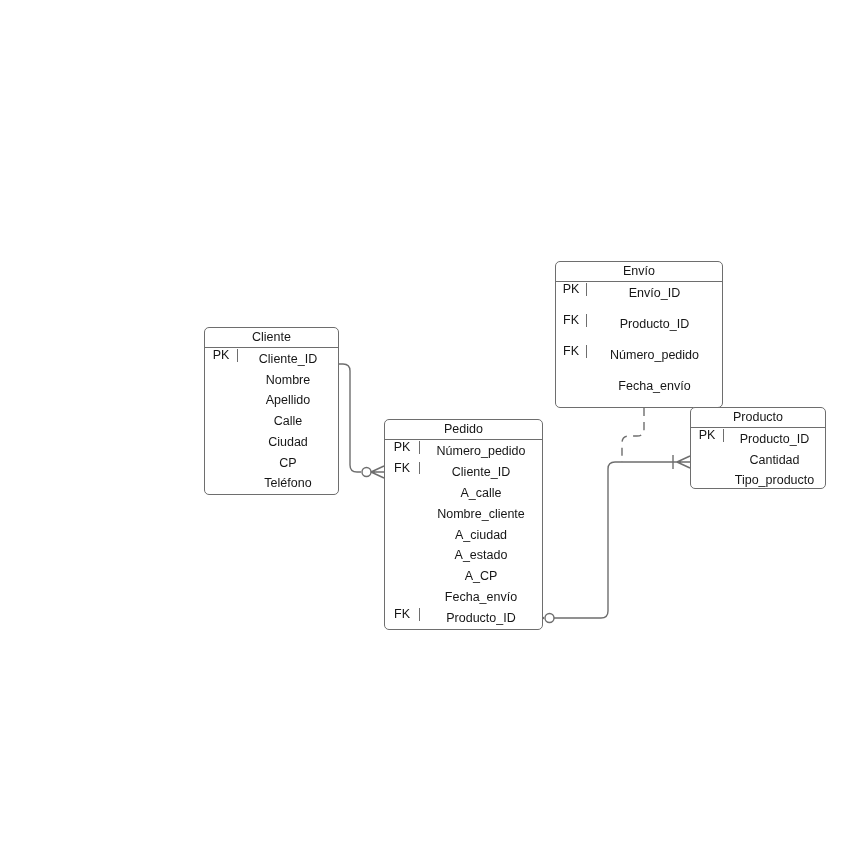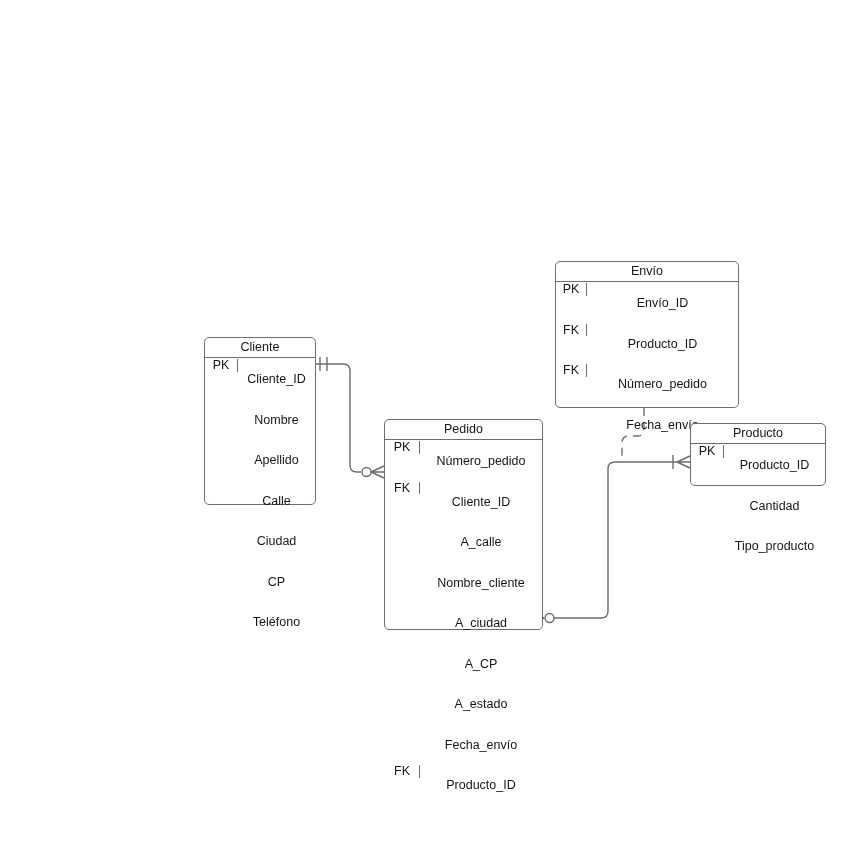--- a/index.html
+++ b/index.html
@@ -36,21 +36,21 @@
   }
   .er-row{flex:1;display:flex;align-items:flex-start;}
   .er-key{
     display:flex;align-items:center;justify-content:center;
     border-right:1px solid var(--stroke);
     box-sizing:border-box;
     flex:0 0 auto;
   }
   .er-field{
     flex:1;display:flex;align-items:center;justify-content:center;
-    padding:14px 4px;
+    padding:4px 4px;
     white-space:nowrap;
   }
 </style>
 </head>
 <body>
 
 <div id="canvas">
 
   <svg id="wires" viewBox="0 0 848 848" xmlns="http://www.w3.org/2000/svg">
 
@@ -67,21 +67,21 @@
       <path d="M554,618 H601 Q608,618 608,611 V469 Q608,462 615,462 H677"></path>
       <path d="M673,455 V469"></path>
       <path d="M677,462 L690,456 M677,462 L690,462 M677,462 L690,468"></path>
     </g>
 
     <g>
       <path stroke-dasharray="8 6" d="M644,408 V429 Q644,436 637,436 H629 Q622,436 622,443 V462"></path>
     </g>
   </svg>
 
-<div class="er-table" style="left: 204px; top: 337px; width: 112px; height: 168px;">
+<div class="er-table" style="left: 204px; top: 327px; width: 135px; height: 168px;">
       <div class="er-header">Cliente</div>
       <div class="er-body">
         <div class="er-row">
           <div class="er-key" style="width: 33px;">PK</div>
           <div class="er-field">Cliente_ID</div>
         </div>
         <div class="er-row">
           <div class="er-key" style="width: 33px;"></div>
           <div class="er-field">Nombre</div>
         </div>
@@ -125,58 +125,58 @@
         <div class="er-row">
           <div class="er-key" style="width: 35px;"></div>
           <div class="er-field">Nombre_cliente</div>
         </div>
         <div class="er-row">
           <div class="er-key" style="width: 35px;"></div>
           <div class="er-field">A_ciudad</div>
         </div>
         <div class="er-row">
           <div class="er-key" style="width: 35px;"></div>
-          <div class="er-field">A_CP</div>
+          <div class="er-field">A_estado</div>
         </div>
         <div class="er-row">
           <div class="er-key" style="width: 35px;"></div>
-          <div class="er-field">A_estado</div>
+          <div class="er-field">A_CP</div>
         </div>
         <div class="er-row">
           <div class="er-key" style="width: 35px;"></div>
           <div class="er-field">Fecha_envío</div>
         </div>
         <div class="er-row">
           <div class="er-key" style="width: 35px;">FK</div>
           <div class="er-field">Producto_ID</div>
         </div>
       </div>
     </div>
-    <div class="er-table" style="left: 555px; top: 261px; width: 184px; height: 147px;">
+    <div class="er-table" style="left: 555px; top: 261px; width: 168px; height: 147px;">
       <div class="er-header">Envío</div>
       <div class="er-body">
         <div class="er-row">
           <div class="er-key" style="width: 31px;">PK</div>
           <div class="er-field">Envío_ID</div>
         </div>
         <div class="er-row">
           <div class="er-key" style="width: 31px;">FK</div>
           <div class="er-field">Producto_ID</div>
         </div>
         <div class="er-row">
           <div class="er-key" style="width: 31px;">FK</div>
           <div class="er-field">Número_pedido</div>
         </div>
         <div class="er-row">
           <div class="er-key" style="width: 31px;"></div>
           <div class="er-field">Fecha_envío</div>
         </div>
       </div>
     </div>
-    <div class="er-table" style="left: 690px; top: 423px; width: 136px; height: 63px;">
+    <div class="er-table" style="left: 690px; top: 407px; width: 136px; height: 82px;">
       <div class="er-header">Producto</div>
       <div class="er-body">
         <div class="er-row">
           <div class="er-key" style="width: 33px;">PK</div>
           <div class="er-field">Producto_ID</div>
         </div>
         <div class="er-row">
           <div class="er-key" style="width: 33px;"></div>
           <div class="er-field">Cantidad</div>
         </div>

